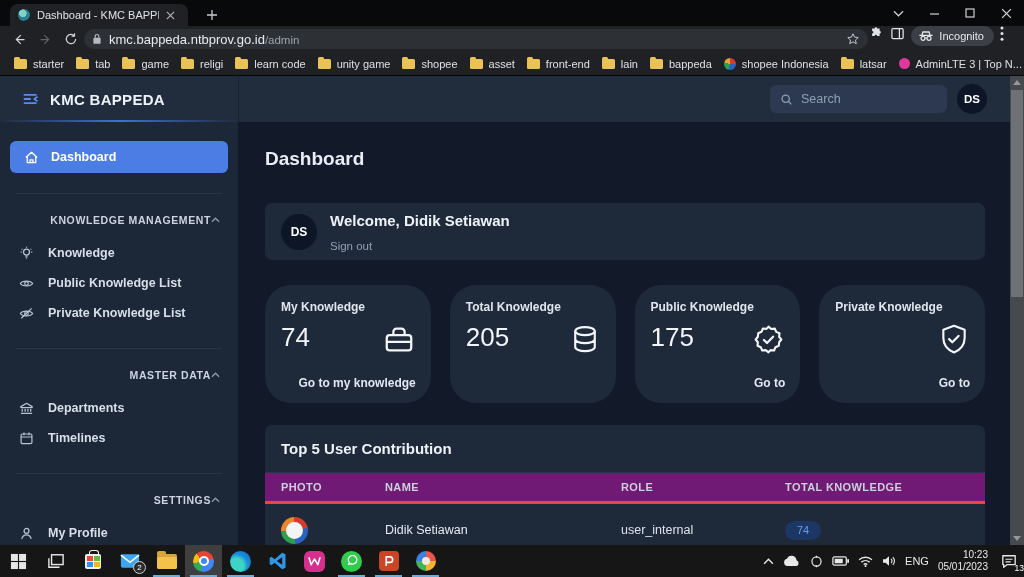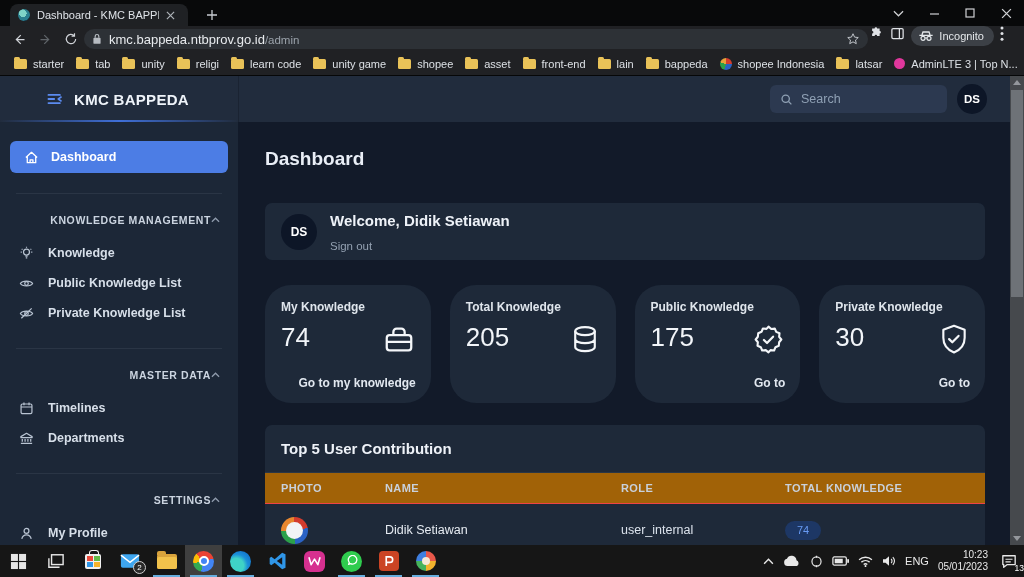--- a/index.html
+++ b/index.html
@@ -38,21 +38,21 @@
   .bm-folder { width:13px; height:10px; background:#e9c258; border-radius:1.5px; position:relative; }
   .bm-folder:before { content:""; position:absolute; left:0; top:-2px; width:6px; height:3px;
     background:#e9c258; border-radius:1.5px 1.5px 0 0; }
   .bm-globe { width:12px; height:12px; border-radius:50%;
     background:conic-gradient(#d33c2e 0 25%, #2a62c4 25% 55%, #2ca04a 55% 80%, #e8a23a 80% 100%); }
   .bm-pink { width:11px; height:11px; border-radius:50%; background:#e0379c; }
 
   
   #app { position:absolute; left:0; top:76px; width:1010px; height:469px; background:#121a29; }
   #appheader { position:absolute; left:0; top:0; width:1010px; height:46px; background:#212c3d;
-    display:flex; align-items:center;padding-left:24px; }
+    display:flex; align-items:center; }
   #sb-accent { position:absolute; left:0; top:44px; width:238px; height:2px;
     background:linear-gradient(90deg, rgba(70,120,220,0) 0%, #3f6fd8 50%, rgba(70,120,220,0) 100%); }
   #hdr-divider { position:absolute; left:238px; top:0; width:1px; height:46px; background:#1a2332; }
   .brand { color:#eef3f9; font-size:15px; font-weight:bold; letter-spacing:.3px; margin-left:10px; }
   .collapse-btn { margin-left:22px; color:#5b8bf0; }
   .searchbox { position:absolute; left:770px; top:9px; width:177px; height:28px; background:#2c3950;
     border-radius:6px; display:flex; align-items:center; padding:0 10px; gap:8px; color:#8fa0b4; }
   .searchbox input { background:transparent; border:none; outline:none; color:#cfd9e6;
     font-size:12.5px; width:120px; font-family:inherit; }
   .searchbox input::placeholder { color:#8fa0b4; }
@@ -85,22 +85,22 @@
 
   .stats { margin-top:25px; display:flex; gap:19px; }
   .stat { width:166px; height:118px; position:relative; padding:15px 16px;border-radius:26px; }
   .stat-label { color:#dfe5ec; font-size:12px; font-weight:bold; }
   .stat-value { color:#f2f5f9; font-size:26px; margin-top:8px; }
   .stat-icon { position:absolute; right:15px; top:38px; color:#f4f6f9; }
   .stat-link { position:absolute; right:15px; bottom:13px; color:#e2e8f0; font-size:12px; font-weight:bold; }
 
   .tablecard { margin-top:22px; height:180px; padding-top:15px; }
   .table-title { color:#eef2f8; font-size:15px; font-weight:bold; padding-left:16px; }
-  .thead { margin-top:15px; height:32px; background:#a16207; border-top:1px solid #2a3646;
-    border-bottom:1px solid #ef4444; display:grid; grid-template-columns:104px 236px 164px auto;
+  .thead { margin-top:15px; height:32px; background:#701a75; border-top:1px solid #2a3646;
+    border-bottom:3px solid #ef4444; display:grid; grid-template-columns:104px 236px 164px auto;
     align-items:center; padding-left:16px; }
   .th { color:#c9d1dc; font-size:11px; font-weight:bold; letter-spacing:.4px; }
   .trow { display:grid; grid-template-columns:104px 236px 164px auto; align-items:center;
     padding-left:16px; height:52px; }
   .photo { width:27px; height:27px; border-radius:50%; position:relative;
     background:conic-gradient(#d33c2e 0 22%, #2a62c4 22% 50%, #2ca04a 50% 74%, #e8872e 74% 100%); }
   .photo:after { content:""; position:absolute; left:5px; top:5px; width:17px; height:17px;
     border-radius:50%; background:#f2f4f6; }
   .td-name { color:#e6ebf2; font-size:12.5px; }
   .td-role { color:#dbe2ec; font-size:12.5px; }
@@ -272,21 +272,21 @@
   <div class="bm">
       <span class="bm-folder"></span>
       <span>starter</span>
     </div>
   <div class="bm">
       <span class="bm-folder"></span>
       <span>tab</span>
     </div>
   <div class="bm">
       <span class="bm-folder"></span>
-      <span>unity</span>
+      <span>game</span>
     </div>
   <div class="bm">
       <span class="bm-folder"></span>
       <span>religi</span>
     </div>
   <div class="bm">
       <span class="bm-folder"></span>
       <span>learn code</span>
     </div>
   <div class="bm">
@@ -402,33 +402,33 @@
       <span class="sect-title">MASTER DATA</span>
       <span class="sect-caret">
           <svg width="9" height="6" viewBox="0 0 10 6">
             <path d="M1 5l4-4 4 4" fill="none" stroke="currentColor" stroke-width="1.4"></path>
           </svg>
         </span>
     </div>
     <div class="side-item">
       <span class="ic">
           <svg width="15" height="15" viewBox="0 0 16 16">
-            <rect x="2.2" y="3.2" width="11.6" height="10.3" rx="1.5" fill="none" stroke="currentColor" stroke-width="1.3"></rect>
-            <path d="M2.2 6.4h11.6M5.3 1.5v3M10.7 1.5v3" stroke="currentColor" stroke-width="1.3"></path>
-          </svg>
-        </span>
-      <span>Timelines</span>
+            <path d="M2 6l6-3.5L14 6v1H2zM3.5 8.5v3M6.5 8.5v3M9.5 8.5v3M12.5 8.5v3M2 13.3h12" fill="none" stroke="currentColor" stroke-width="1.3" stroke-linejoin="round"></path>
+          </svg>
+        </span>
+      <span>Departments</span>
     </div>
     <div class="side-item">
       <span class="ic">
           <svg width="15" height="15" viewBox="0 0 16 16">
-            <path d="M2 6l6-3.5L14 6v1H2zM3.5 8.5v3M6.5 8.5v3M9.5 8.5v3M12.5 8.5v3M2 13.3h12" fill="none" stroke="currentColor" stroke-width="1.3" stroke-linejoin="round"></path>
-          </svg>
-        </span>
-      <span>Departments</span>
+            <rect x="2.2" y="3.2" width="11.6" height="10.3" rx="1.5" fill="none" stroke="currentColor" stroke-width="1.3"></rect>
+            <path d="M2.2 6.4h11.6M5.3 1.5v3M10.7 1.5v3" stroke="currentColor" stroke-width="1.3"></path>
+          </svg>
+        </span>
+      <span>Timelines</span>
     </div>
 
     <div class="side-div"></div>
 
     <div class="sect-head">
       <span class="sect-title">SETTINGS</span>
       <span class="sect-caret">
           <svg width="9" height="6" viewBox="0 0 10 6">
             <path d="M1 5l4-4 4 4" fill="none" stroke="currentColor" stroke-width="1.4"></path>
           </svg>
@@ -485,21 +485,20 @@
         <span class="stat-icon">
           <svg width="33" height="33" viewBox="0 0 36 36">
               <path d="M18 4l3 2.5 3.9-.4 1.5 3.6 3.6 1.5-.4 3.9L32 18l-2.4 3-.4 3.9-3.6 1.5-1.5 3.6-3.9-.4L18 32l-3-2.4-3.9.4-1.5-3.6-3.6-1.5.4-3.9L4 18l2.4-3 .4-3.9 3.6-1.5 1.5-3.6 3.9.4z" fill="none" stroke="currentColor" stroke-width="2.3" stroke-linejoin="round"></path>
               <path d="M13 18.5l3.4 3.4 6.6-7" fill="none" stroke="currentColor" stroke-width="2.4" stroke-linecap="round" stroke-linejoin="round"></path>
             </svg>
         </span>
         <div class="stat-link">Go to</div>
       </div>
       <div class="card stat">
         <div class="stat-label">Private Knowledge</div>
-        <div class="stat-value">30</div>
         <span class="stat-icon">
           <svg width="32" height="34" viewBox="0 0 36 38">
               <path d="M18 3l12 4.5v9c0 8-4.8 13.6-12 16.5C10.8 30.1 6 24.5 6 16.5v-9z" fill="none" stroke="currentColor" stroke-width="2.4" stroke-linejoin="round"></path>
               <path d="M12.5 18l3.6 3.6 7-7.2" fill="none" stroke="currentColor" stroke-width="2.5" stroke-linecap="round" stroke-linejoin="round"></path>
             </svg>
         </span>
         <div class="stat-link">Go to</div>
       </div>
     </div>
 

